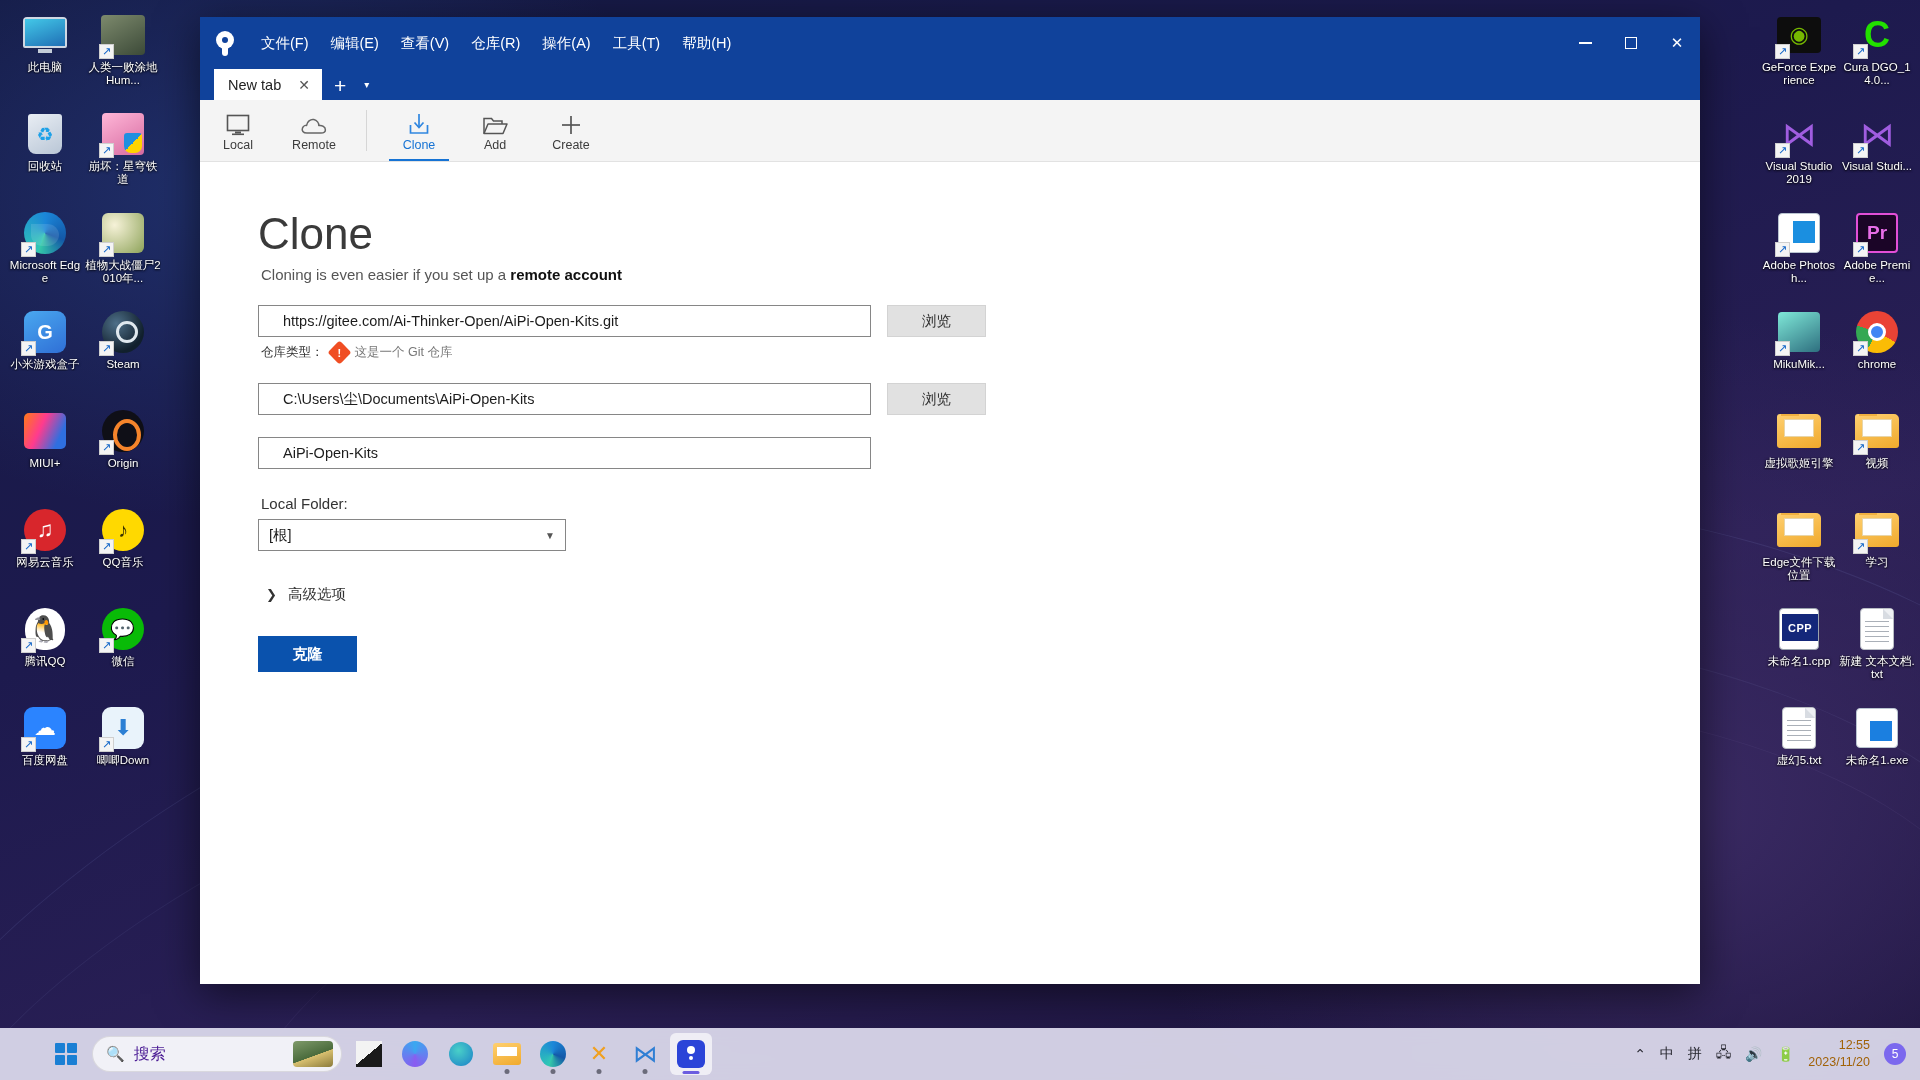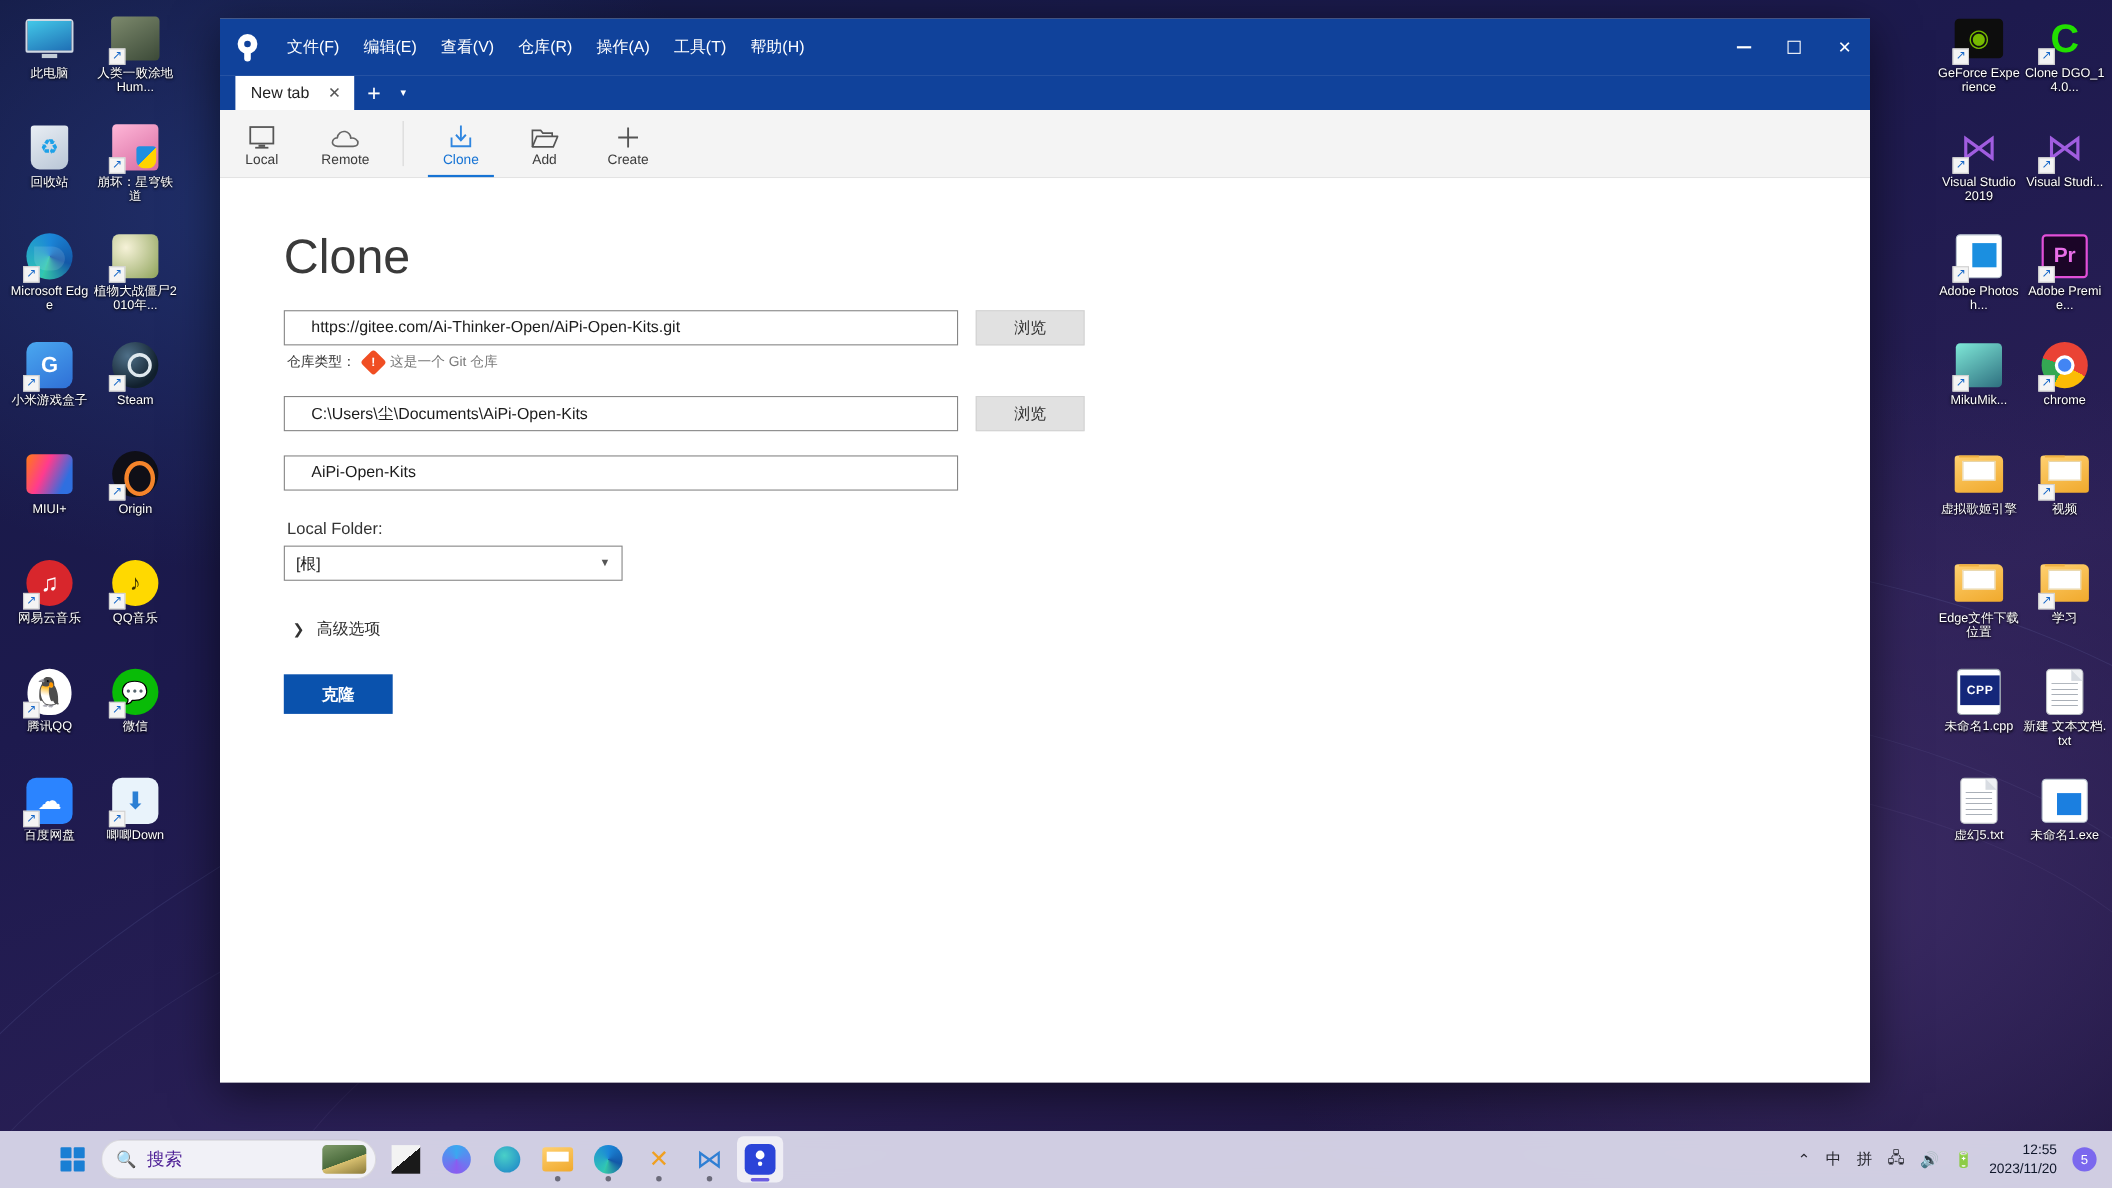--- a/index.html
+++ b/index.html
@@ -290,21 +290,21 @@
   .tba-x { width: 26px; height: 26px; color: #f0a020; font-size: 22px; display:flex;
     align-items:center; justify-content:center; }
   .tba-vs { width: 26px; height: 26px; color: #2f7fd4; font-size: 24px; display:flex;
     align-items:center; justify-content:center; }
   .tba-git { width: 28px; height: 28px; border-radius: 6px; background: #2b44d8; position: relative; }
   .tba-git:after { content:""; position:absolute; left:10px; top:6px; width:8px; height:8px;
     border-radius: 50%; background:#fff; box-shadow: 0 8px 0 -2px #fff; }
   #tray { margin-left: auto; display: flex; align-items: center; gap: 14px; padding-right: 14px;
     color: #26262e; font-size: 14px; }
   #tray .tr { cursor: pointer; }
-  #clock { text-align: right; line-height: 17px; font-size: 12.5px; color: #0f172a; cursor: pointer; }
+  #clock { text-align: right; line-height: 17px; font-size: 12.5px; color: #a16207; cursor: pointer; }
   .notif-badge { width: 22px; height: 22px; border-radius: 50%; background: #7b68ee; color: #fff;
     font-size: 12px; display: flex; align-items: center; justify-content: center; cursor: pointer; }
 </style>
 </head>
 <body>
 
 <div id="desktop">
   <div class="swoosh s1"></div>
   <div class="swoosh s2"></div>
   <div class="swoosh s3"></div>
@@ -433,21 +433,21 @@
             <div class="art art-nvidia">◉</div>
             <span class="shortcut"></span>
           </div>
           <div class="lbl">GeForce Experience</div>
         </div>
         <div class="dicon">
           <div class="glyph">
             <div class="art art-cura">C</div>
             <span class="shortcut"></span>
           </div>
-          <div class="lbl">Clone DGO_14.0...</div>
+          <div class="lbl">Cura DGO_14.0...</div>
         </div>
         <div class="dicon">
           <div class="glyph">
             <div class="art art-vs">⋈</div>
             <span class="shortcut"></span>
           </div>
           <div class="lbl">Visual Studio 2019</div>
         </div>
         <div class="dicon">
           <div class="glyph">
@@ -632,20 +632,23 @@
               <line x1="11" y1="2" x2="11" y2="20" stroke="#555" stroke-width="1.7"></line>
               <line x1="2" y1="11" x2="20" y2="11" stroke="#555" stroke-width="1.7"></line>
             </svg>
           </div>
           <div>Create</div>
         </div>
       </div>
 
     <div id="content">
       <div class="page-title">Clone</div>
+      <div class="page-sub">
+        <span>Cloning is even easier if you set up a </span><b>remote account</b>
+      </div>
 
       <div class="row">
         <input class="tinput" type="text" value="https://gitee.com/Ai-Thinker-Open/AiPi-Open-Kits.git" style="">
         <button class="browse">浏览</button>
       </div>
 
       <div class="repotype">
         <span>仓库类型：</span>
         <span class="git-badge">
             <span>!</span>

